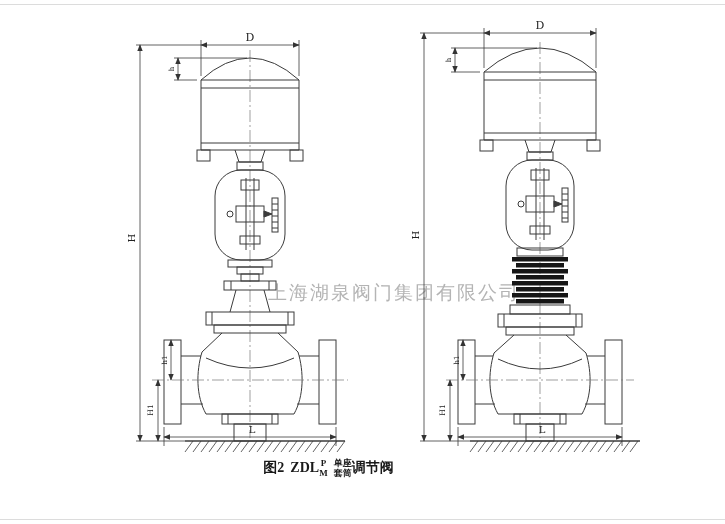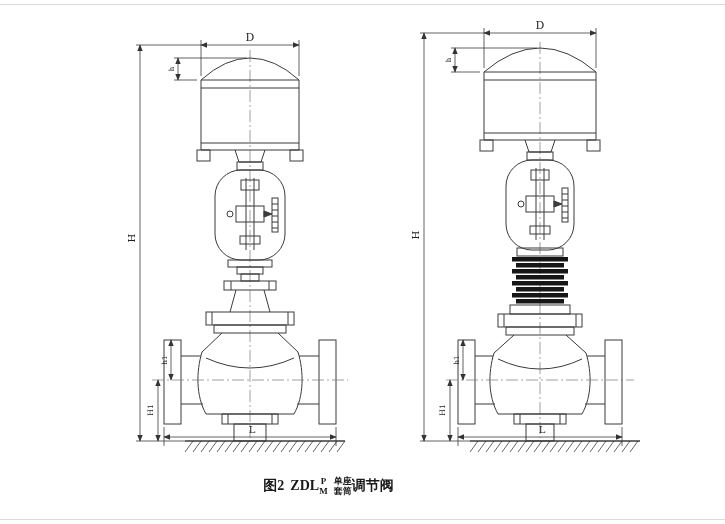--- a/index.html
+++ b/index.html
@@ -12,37 +12,38 @@
   .edge.bottom { top:519px; }
   .watermark {
     position:absolute; top:280px; left:268px; z-index:1;
     font-size:19px; letter-spacing:2px; color:#b4b4b4; white-space:nowrap;
   }
   svg.drawing { position:absolute; top:0; left:0; z-index:2; }
   svg.drawing text {
     font-family:"DejaVu Serif", serif; fill:#222222; stroke:none;
   }
   .caption {
-    position:absolute; top:476px; left:0; width:657px; z-index:3;
+    position:absolute; top:458px; left:0; width:657px; z-index:3;
     text-align:center; font-size:14px; font-weight:bold; color:#1a1a1a;
   }
   .caption .gap { margin:0 3px; }
   .frac {
     display:inline-flex; flex-direction:column; vertical-align:middle;
     font-size:9px; line-height:1.15; text-align:center; font-weight:bold;
   }
 </style>
 </head>
 <body>
 
 <div class="page">
 
   <div class="edge top"></div>
   <div class="edge bottom"></div>
 
+  <div class="watermark">上海湖泉阀门集团有限公司</div>
 
   <svg class="drawing" width="725" height="470" viewBox="0 0 725 470">
     <defs>
       <marker id="arr" viewBox="0 0 10 8" refX="9" refY="4" markerWidth="9" markerHeight="7" orient="auto-start-reverse">
         <path d="M0,0 L10,4 L0,8 z" fill="#333"></path>
       </marker>
     </defs>
 
     <g stroke="#3b3b3b" fill="none" stroke-width="1">
       <line x1="250" y1="50" x2="250" y2="438" stroke="#777" stroke-width="0.7" stroke-dasharray="12 3 2 3"></line>

